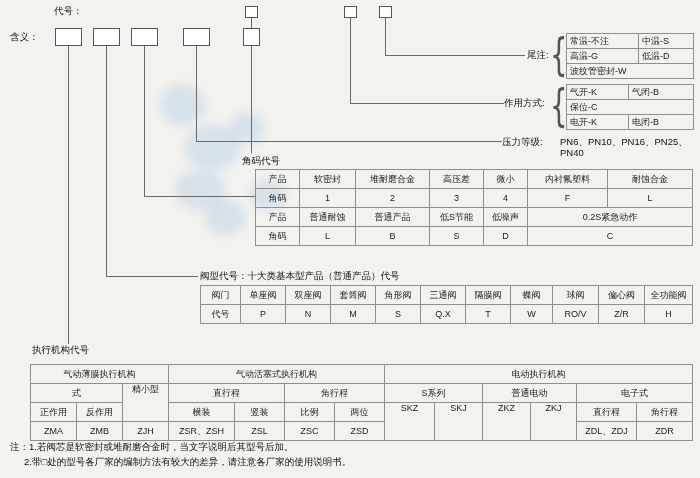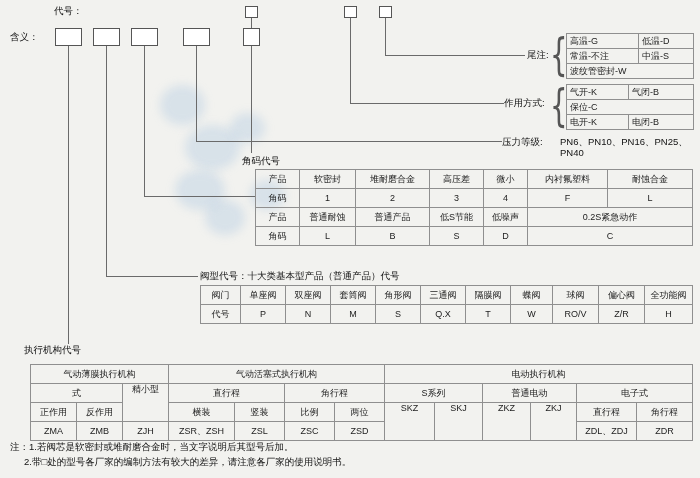--- a/index.html
+++ b/index.html
@@ -68,26 +68,26 @@
 
   <div class="label" style="left:527px;top:49px;text-align:right;">尾注:</div>
   <div class="brace" style="left:550px;top:32px;">{</div>
   <table class="grid mini" style="left:566px;top:33px;width:127px;">
     <colgroup>
         <col style="width:72px">
         <col style="width:55px">
       </colgroup>
     <tbody>
         <tr>
+      <td>常温-不注</td>
+      <td>中温-S</td>
+    </tr>
+    <tr>
       <td>高温-G</td>
       <td>低温-D</td>
-    </tr>
-    <tr>
-      <td>常温-不注</td>
-      <td>中温-S</td>
     </tr>
     <tr>
       <td colspan="2">波纹管密封-W</td>
     </tr>
   </tbody>
     </table>
 
   <div class="label" style="left:504px;top:97px;">作用方式:</div>
   <div class="brace" style="left:550px;top:83px;">{</div>
   <table class="grid mini" style="left:566px;top:84px;width:127px;">
@@ -200,21 +200,21 @@
       <td>Q.X</td>
       <td>T</td>
       <td>W</td>
       <td>RO/V</td>
       <td>Z/R</td>
       <td>H</td>
     </tr>
   </tbody>
     </table>
 
-  <div class="label" style="left:24px;top:344px;">执行机构代号</div>
+  <div class="label" style="left:32px;top:344px;">执行机构代号</div>
   <table class="grid" style="left:30px;top:364px;width:662px;">
     <colgroup>
       <col style="width:46px">
         <col style="width:46px">
         <col style="width:46px">
         <col style="width:66px">
       <col style="width:50px">
         <col style="width:50px">
         <col style="width:50px">
         <col style="width:50px">

